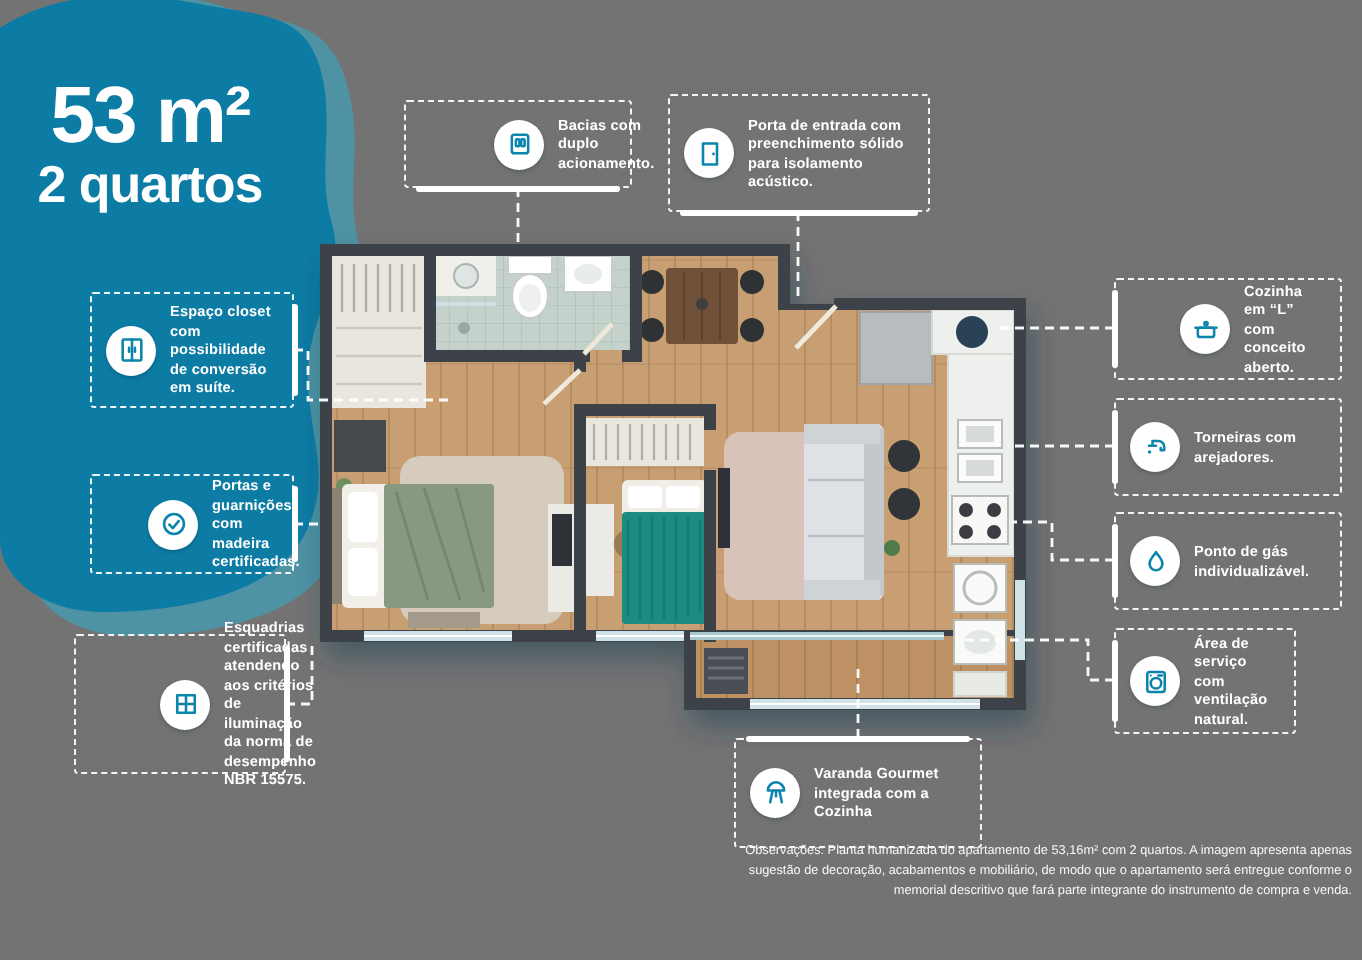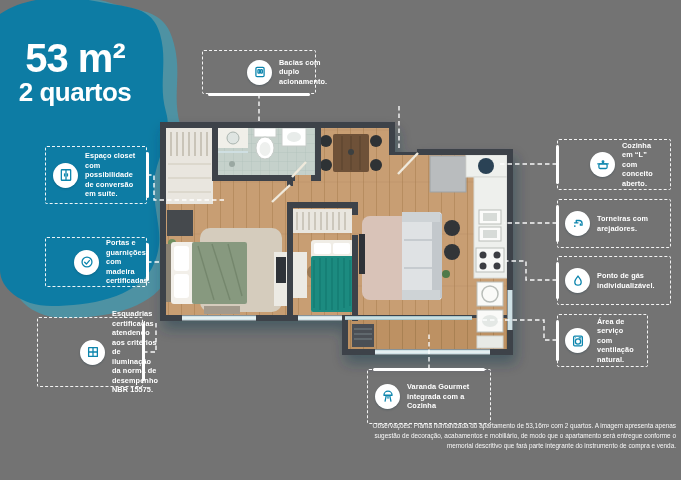--- a/index.html
+++ b/index.html
@@ -240,20 +240,30 @@
       <svg viewBox="0 0 24 24">
           <rect x="5" y="4" width="14" height="16" rx="2"></rect>
           <rect x="8.5" y="8" width="3" height="6" rx="1"></rect>
           <rect x="13" y="8" width="3" height="6" rx="1"></rect>
         </svg>
     </span>
     <p>Bacias com duplo acionamento.</p>
     <span class="edge edge-b"></span>
   </div>
 
+  <div class="callout" id="c-porta">
+    <span class="ico">
+      <svg viewBox="0 0 24 24">
+          <rect x="6" y="3" width="12" height="18"></rect>
+          <circle cx="15" cy="12" r="1.2" fill="#0c85ad" stroke="none"></circle>
+        </svg>
+    </span>
+    <p>Porta de entrada com preenchimento sólido para isolamento acústico.</p>
+    <span class="edge edge-b"></span>
+  </div>
 
   <div class="callout" id="c-closet">
     <span class="ico">
       <svg viewBox="0 0 24 24">
           <rect x="4" y="3" width="16" height="18" rx="1"></rect>
           <line x1="12" y1="3" x2="12" y2="21"></line>
           <line x1="9.5" y1="10" x2="9.5" y2="13.5"></line>
           <line x1="14.5" y1="10" x2="14.5" y2="13.5"></line>
         </svg>
     </span>

